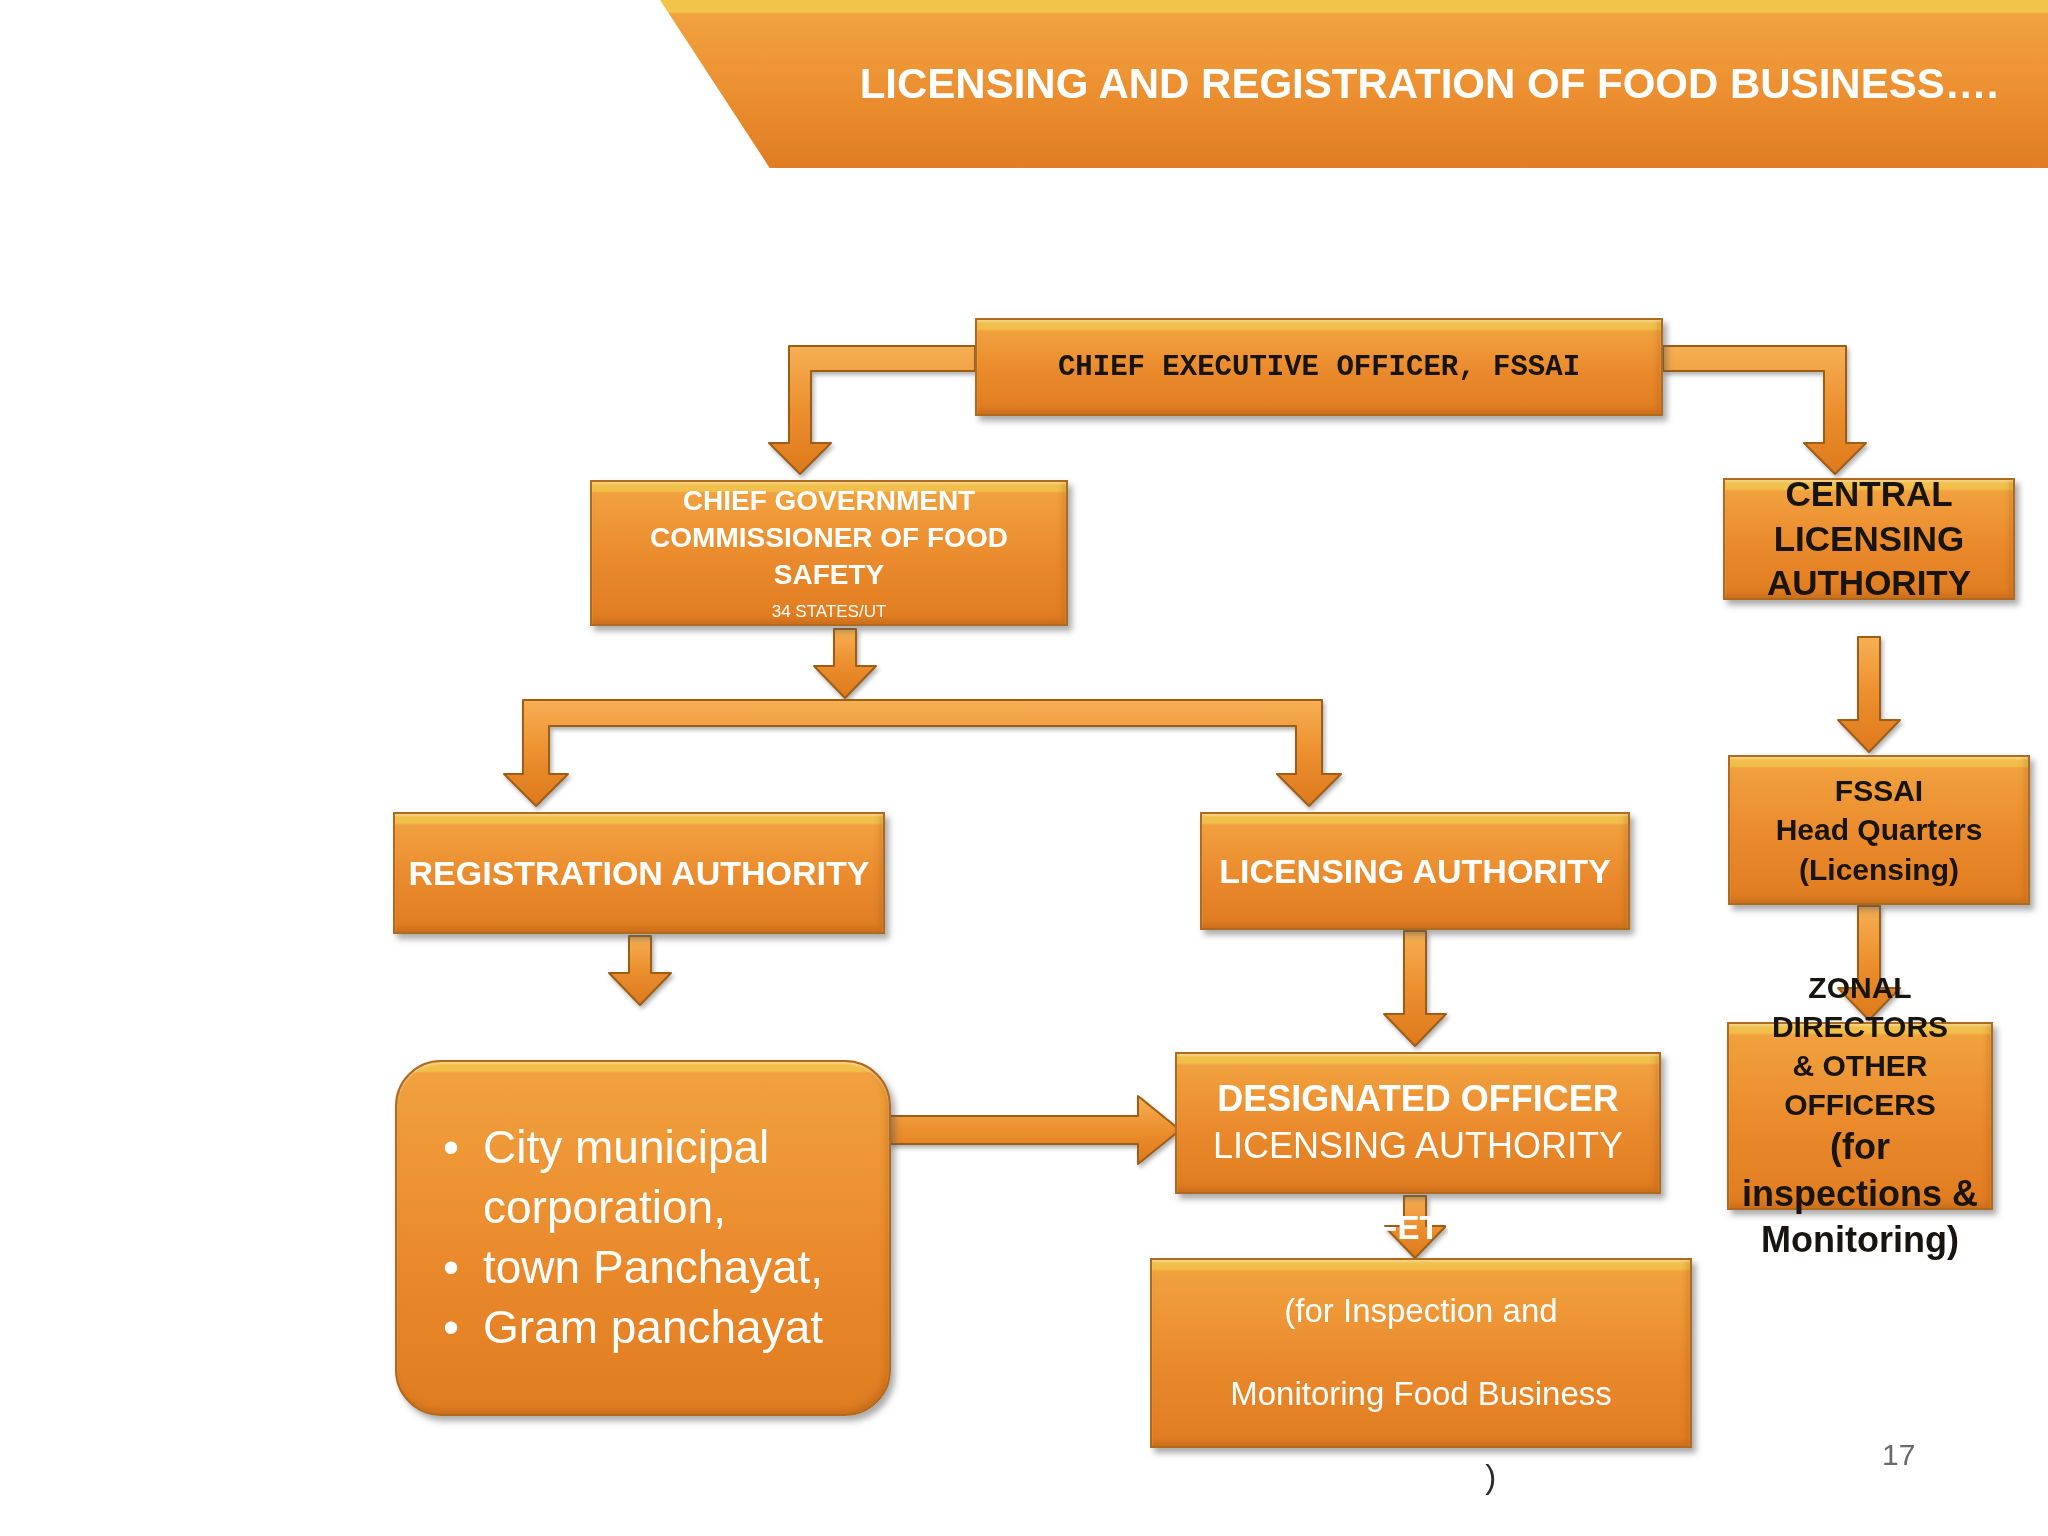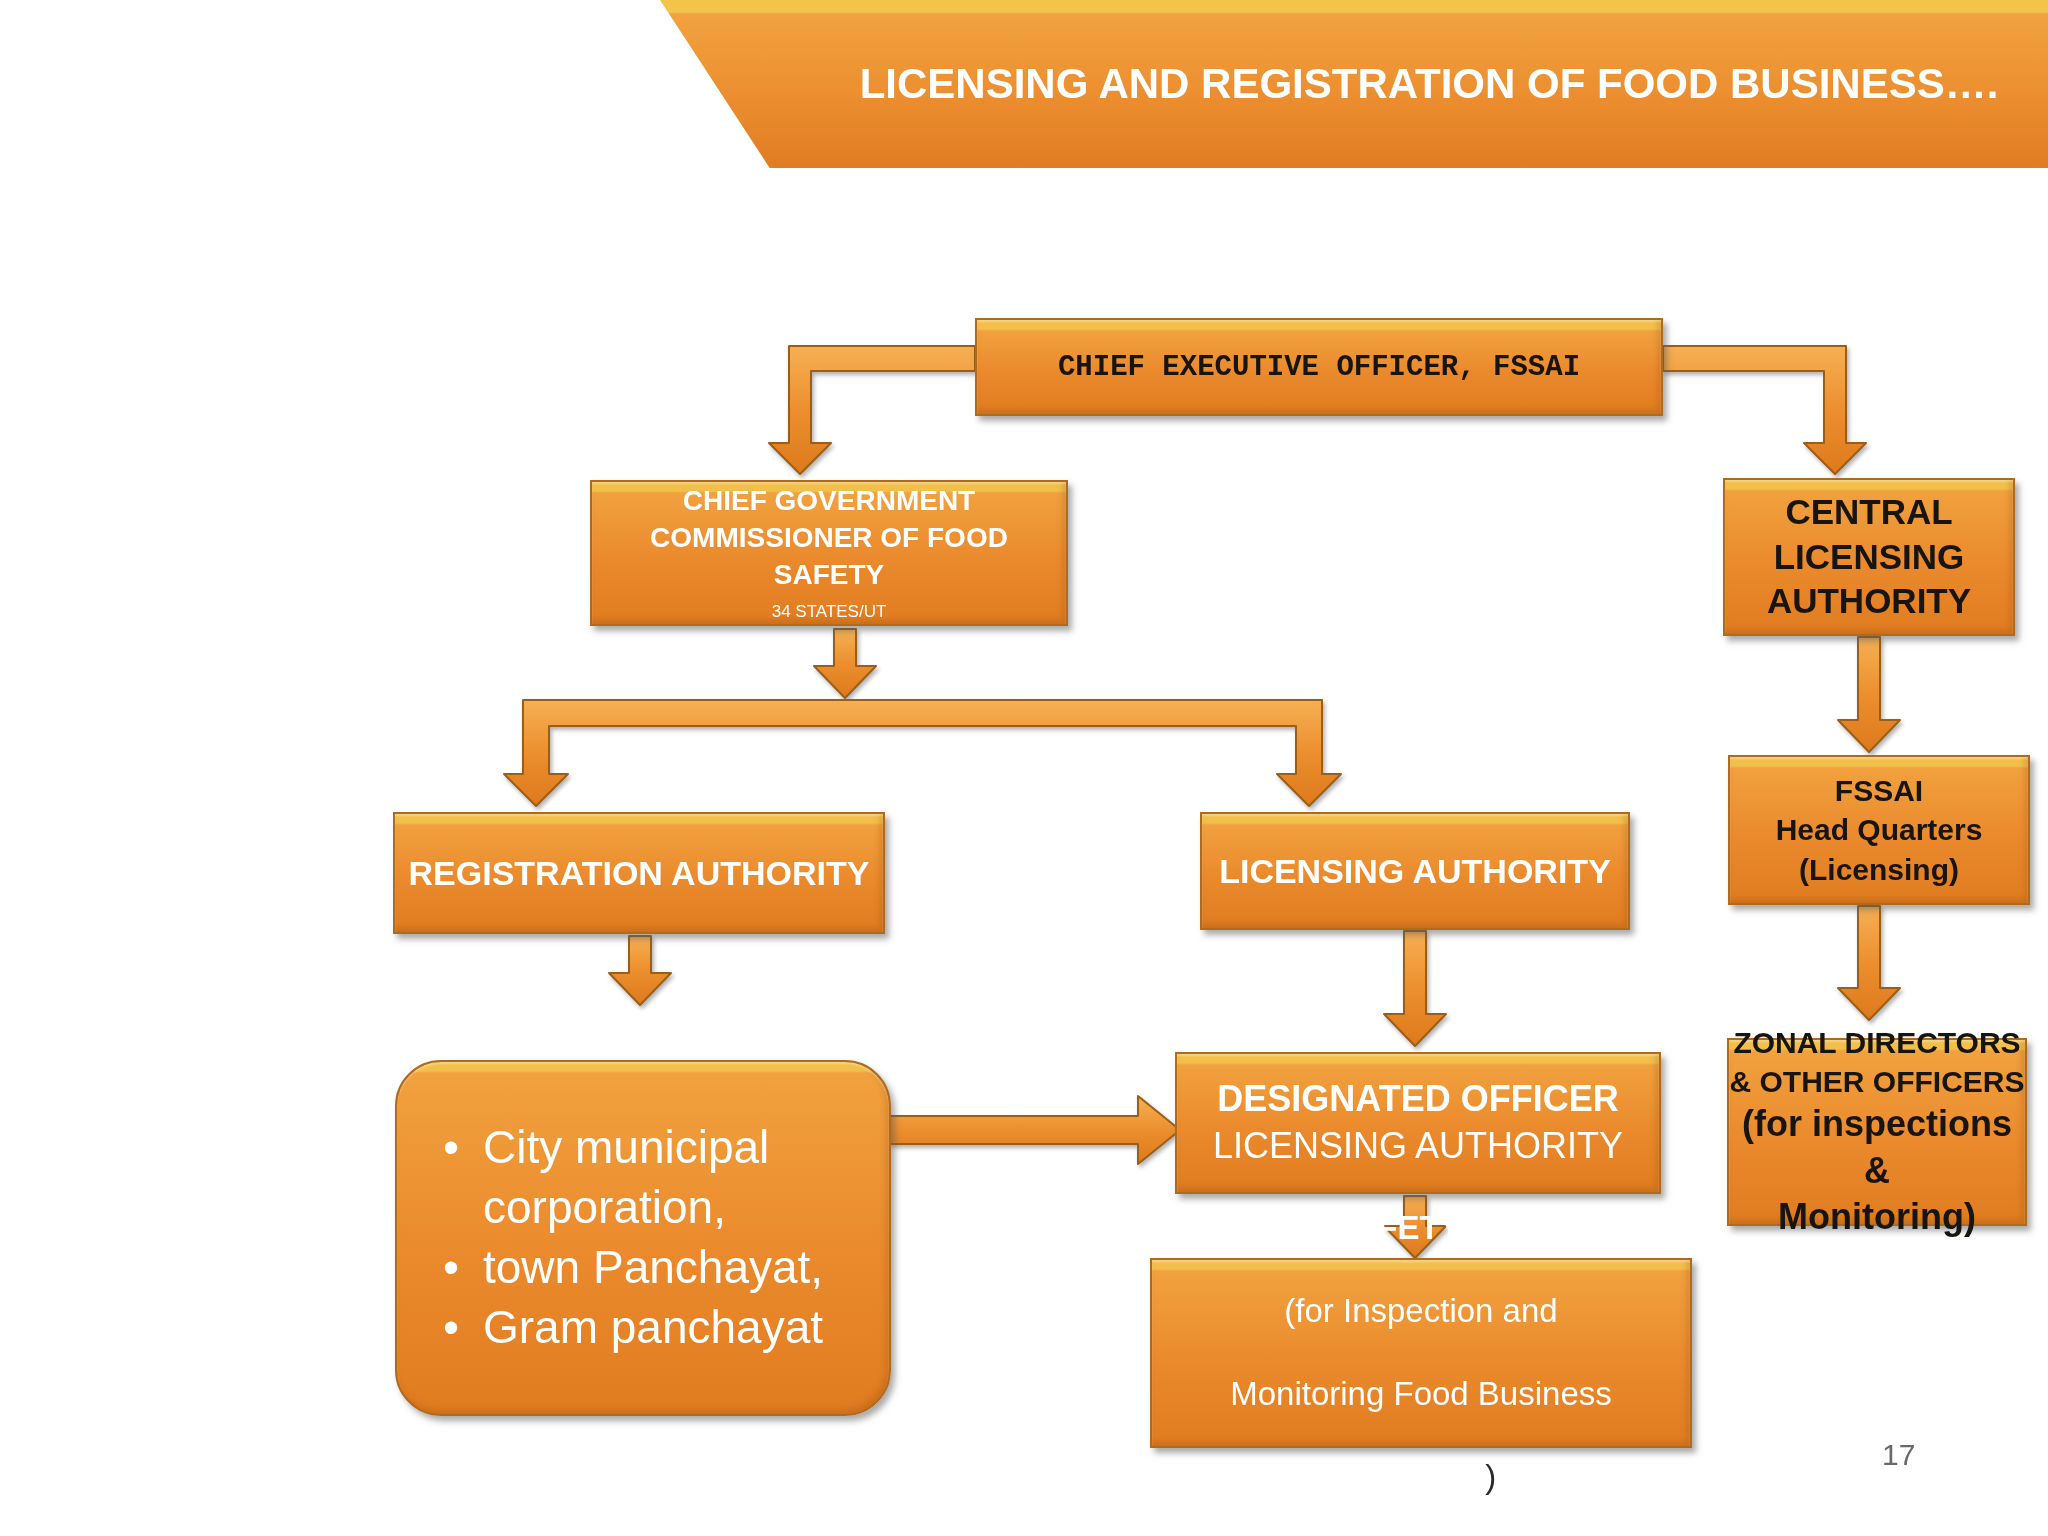--- a/index.html
+++ b/index.html
@@ -32,32 +32,32 @@
   }
   .banner .title { color:#ffffff; font-weight:bold; font-size:42px; letter-spacing:0;text-align:right; }
 
   .t-bd { color:#181410; font-weight:bold; }
   .t-bl { color:#ffffff; font-weight:bold; }
   .t-rl { color:#ffffff; font-weight:normal; }
 
   .ceo          { left:975px;  top:318px;  width:688px; height:98px;  font-size:29px;font-family:Liberation Mono, monospace; }
   .state        { left:590px;  top:480px;  width:478px; height:146px; font-size:28px; line-height:1.32; }
   .state .sub   { font-size:17px; font-weight:normal;margin-top:7px; }
-  .central      { left:1723px; top:478px;  width:292px; height:158px; font-size:35px; line-height:1.28; }
+  .central      { left:1723px; top:478px;  width:292px; height:122px; font-size:35px; line-height:1.28; }
   .registration { left:393px;  top:812px;  width:492px; height:122px; font-size:34px; }
   .licensing    { left:1200px; top:812px;  width:430px; height:118px; font-size:34px; }
   .fssai-hq     { left:1728px; top:755px;  width:302px; height:150px; font-size:30px; line-height:1.32; }
   .local-bodies { left:395px;  top:1012px; width:496px; height:356px; border-radius:46px;
                   align-items:flex-start; justify-content:center;margin-top:48px; }
   .local-bodies ul { list-style:none; margin:0; padding:0 10px 0 40px; }
   .local-bodies li { position:relative; padding-left:46px; font-size:46px; line-height:1.3;
                      color:#ffffff; text-align:left; }
   .local-bodies li::before { content:"•"; position:absolute; left:6px; top:0; color:#ffffff; }
   .designated   { left:1175px; top:1052px; width:486px; height:142px; font-size:36px; line-height:1.3; }
-  .zonal        { left:1727px; top:1022px; width:300px; height:188px; font-size:30px; line-height:1.3;margin-top:16px; }
+  .zonal        { left:1727px; top:1022px; width:266px; height:188px; font-size:30px; line-height:1.3; }
   .zonal .sub   { font-size:36px; font-weight:bold; }
   .fso          { left:1150px; top:1258px; width:542px; height:190px; font-size:33px; line-height:1.3;gap:40px; }
   .fso .suffix  { color:#2b2b2b; }
 
   .page-number { position:absolute; left:1882px; top:1438px; font-size:30px; color:#696969; }
 </style>
 </head>
 <body>
 
 <div class="slide">

